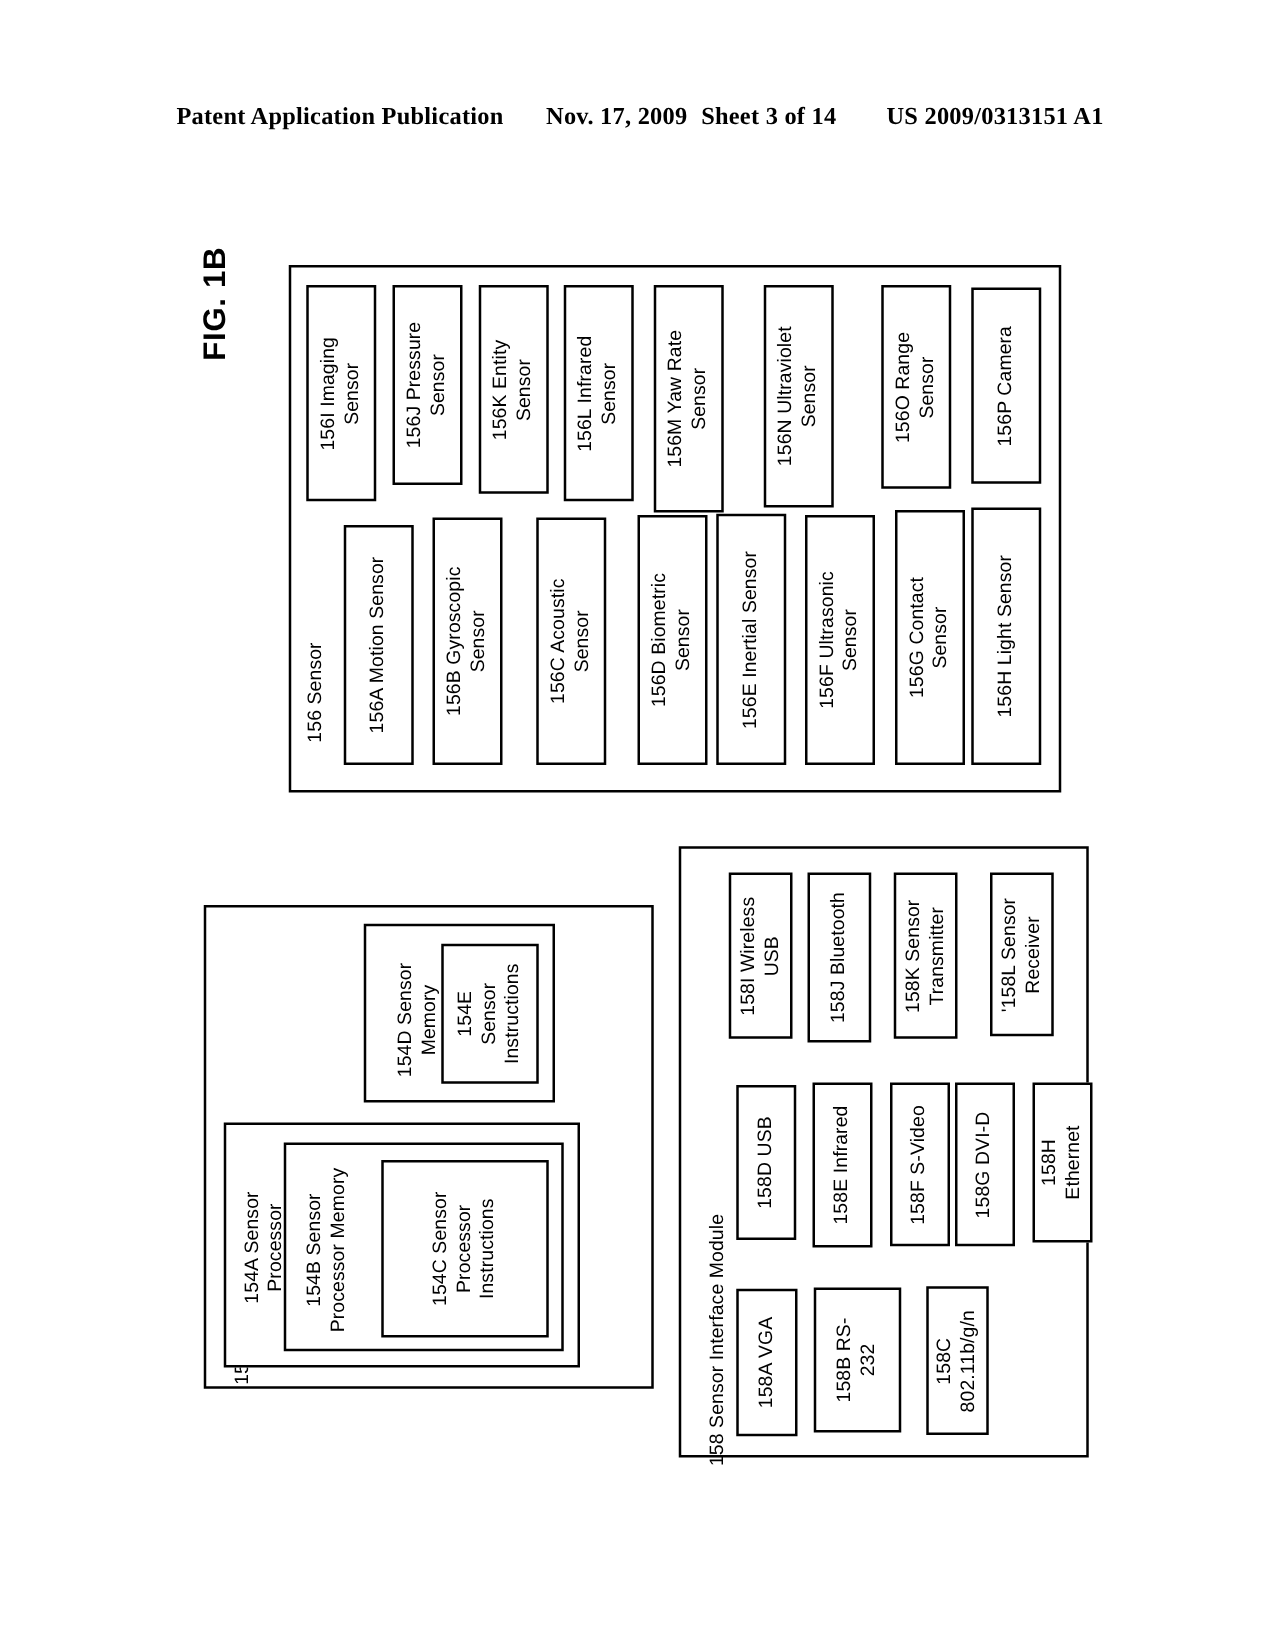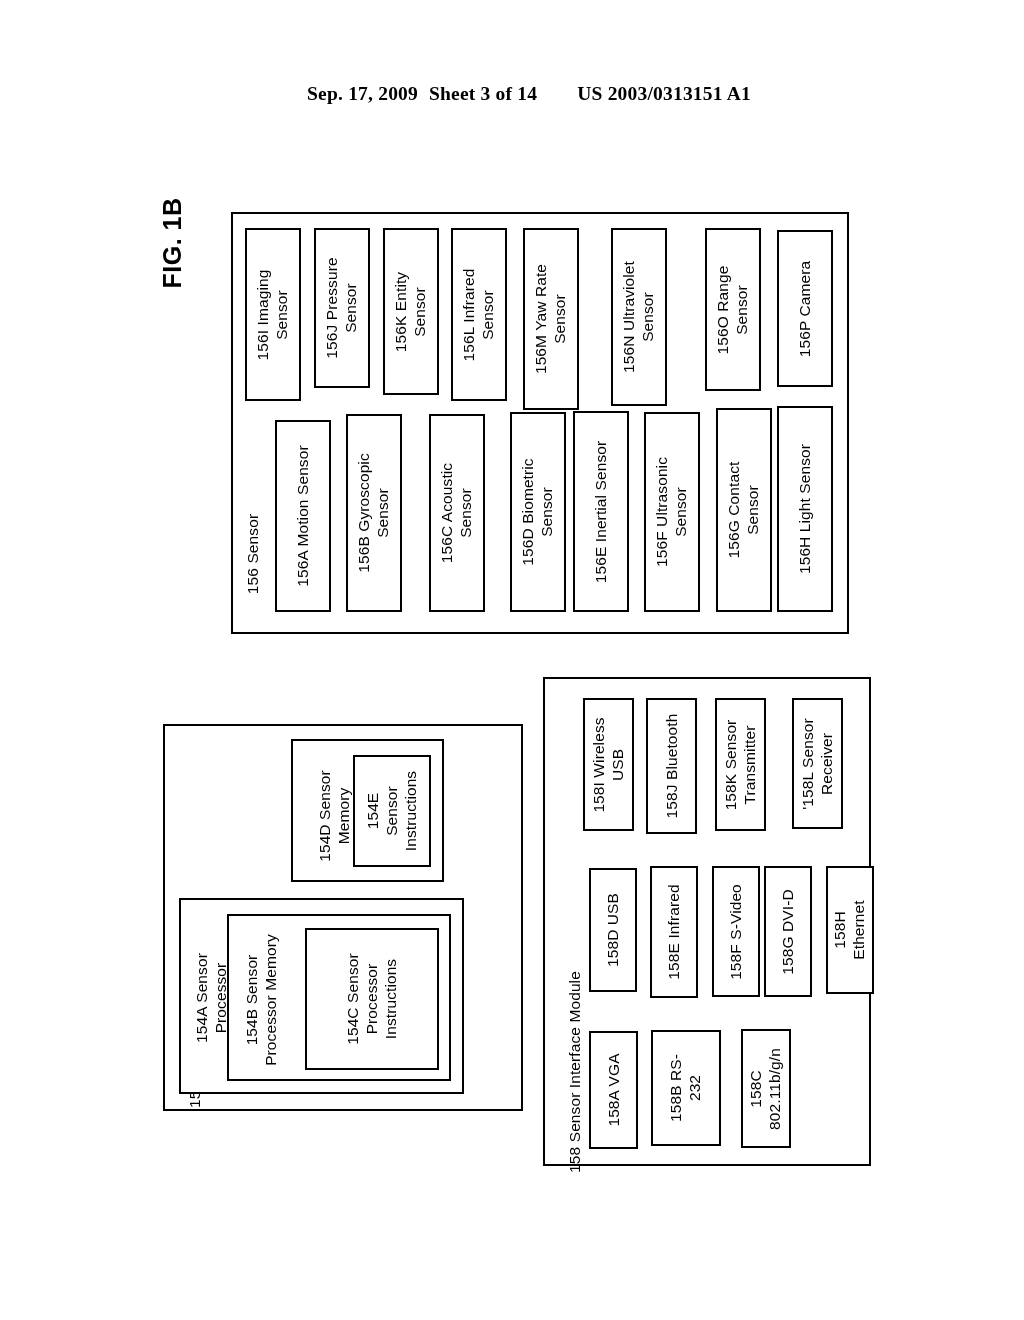--- a/index.html
+++ b/index.html
@@ -110,26 +110,27 @@
   #sensor-group  { left: 231px; top: 212px;  width: 618px; height: 422px; }
   #control-group { left: 163px; top: 724px;  width: 360px; height: 387px; }
   #iface-group   { left: 543px; top: 677px;  width: 328px; height: 489px; }
 </style>
 </head>
 <body>
 
 <div id="page">
 
   <div class="pub-header">
+    <span class="seg">Patent Application Publication</span>
     <span class="gap-a"></span>
-    <span class="seg">Sep. 17, 2009</span>
+    <span class="seg">Nov. 17, 2009</span>
     <span class="gap-b"></span>
     <span class="seg">Sheet 3 of 14</span>
     <span class="gap-c"></span>
-    <span class="seg">US 2003/0313151 A1</span>
+    <span class="seg">US 2009/0313151 A1</span>
   </div>
 
   <div class="fig-label">FIG. 1B</div>
 
   <div class="outer-box" id="sensor-group">
 
     <div class="ctitle" style="left:-29px; top:330px; width:100px; height:20px;">156 Sensor</div>
 
     <div class="inner-box" style="left:12px; top:14px; width:56px; height:173px;">
       <div class="rlabel" style="width:165px;">156I Imaging

